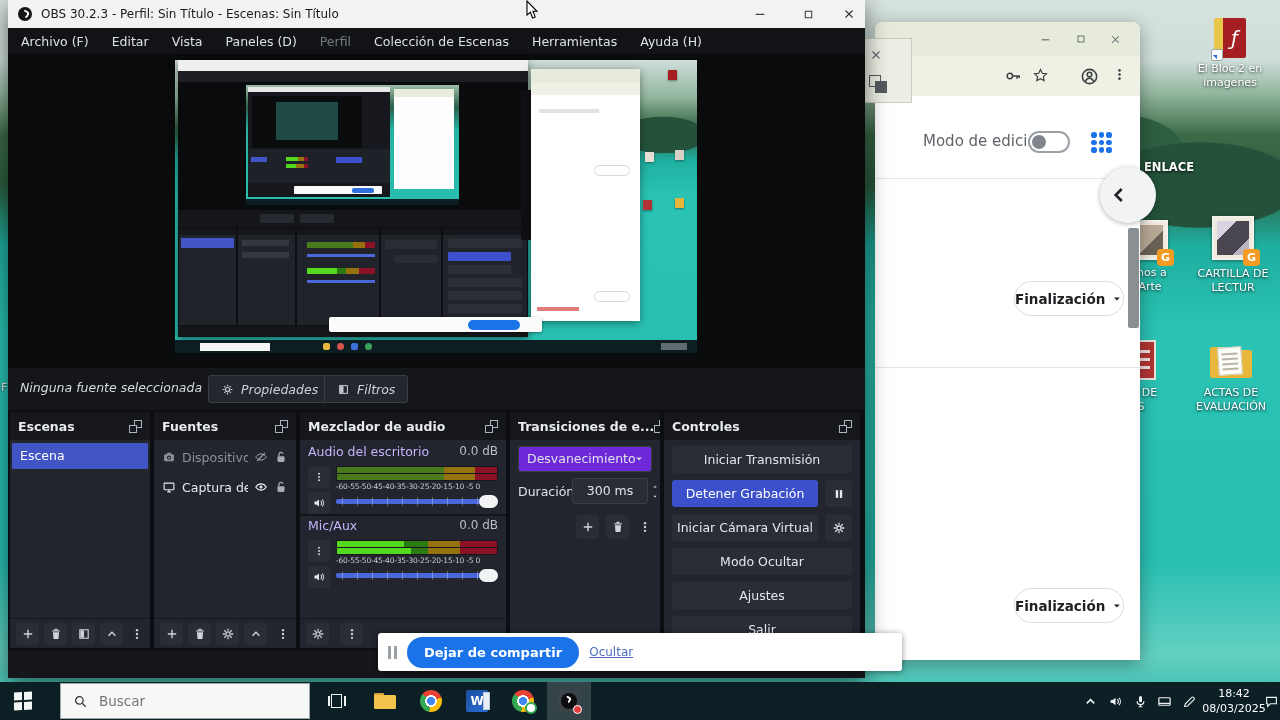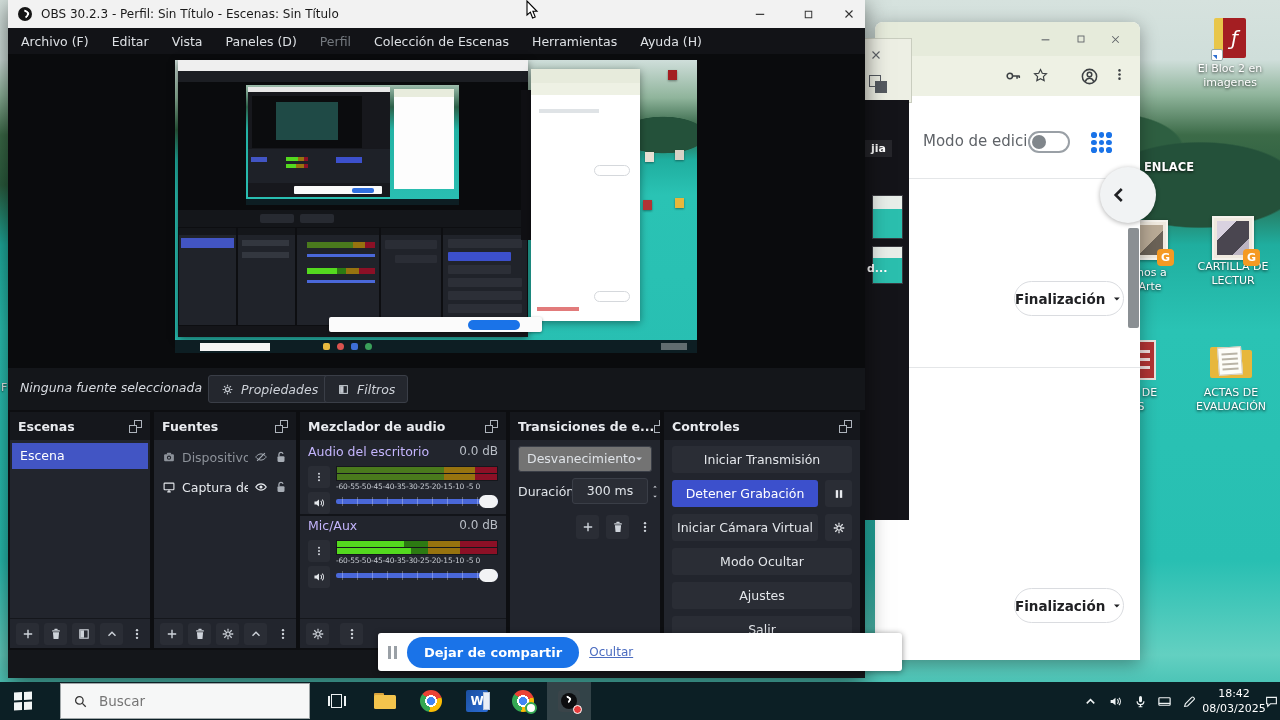--- a/index.html
+++ b/index.html
@@ -118,21 +118,21 @@
   .meter-mic1{background:linear-gradient(90deg,#54d91f 0 42%,#2c7a12 42% 57%,#97730f 57% 77%,#8c1026 77% 100%);}
   .meter-mic2{background:linear-gradient(90deg,#54d91f 0 46%,#2c7a12 46% 57%,#97730f 57% 77%,#8c1026 77% 100%);}
   .mx-scale{left:36px;top:40px;right:6px;height:9px;font-size:7.5px;letter-spacing:-0.2px;color:#c6cad1;white-space:nowrap;overflow:hidden;}
   .mx-speaker{left:8px;top:50px;width:22px;height:22px;background:#2a2d35;border-radius:3px;display:flex;align-items:center;justify-content:center;color:#e3e6ea;}
   .mx-speaker svg{width:14px;height:14px;}
   .mx-slider{left:36px;top:52px;right:8px;height:14px;}
   .mx-slider .track{position:absolute;left:0;right:0;top:5px;height:5px;border-radius:2px;background:#4a68d9;}
   .mx-slider .ticks{position:absolute;left:6px;right:20px;top:3px;height:9px;background:repeating-linear-gradient(90deg,rgba(255,255,255,.28) 0 1px,rgba(0,0,0,0) 1px 15px);}
   .mx-slider .knob{position:absolute;right:0;top:1px;width:19px;height:13px;border-radius:7px;background:#f2f3f5;}
   
-  .dropdown{left:8px;top:34px;right:8px;height:26px;background:#737373;border:1px solid #3a3e47;border-radius:3px;color:#dfe3e8;font-size:12.5px;line-height:24px;padding:0 8px;}
+  .dropdown{left:8px;top:34px;right:8px;height:26px;background:#6d28d9;border:1px solid #3a3e47;border-radius:3px;color:#dfe3e8;font-size:12.5px;line-height:24px;padding:0 8px;}
   .dropdown svg{position:absolute;right:6px;top:6px;width:12px;height:12px;color:#cfd3da;}
   .dur-label{left:8px;top:72px;font-size:12.5px;color:#dfe3e8;}
   .spin{left:62px;top:66px;width:76px;height:26px;background:#2a2d35;border:1px solid #3a3e47;border-radius:3px;color:#dfe3e8;font-size:12.5px;text-align:center;line-height:24px;}
   .spin-btns{left:140px;top:66px;width:14px;height:26px;display:flex;flex-direction:column;justify-content:center;gap:3px;color:#cfd3da;}
   .spin-btns svg{width:10px;height:7px;}
   .tr-actions{left:0;right:8px;top:102px;height:26px;display:flex;justify-content:flex-end;align-items:center;gap:7px;}
   .tr-actions .tbtn{width:26px;height:24px;}
   .tr-actions .slim{margin-left:2px;background:none;width:14px;}
   
   .cbtn{left:8px;right:8px;height:27px;background:#2a2d35;border-radius:3px;color:#e3e6ea;font-size:12.5px;display:flex;align-items:center;justify-content:center;white-space:nowrap;}
@@ -462,26 +462,20 @@
   <div class="abs tr-popup">
     <span class="abs tr-x"><svg width="14" height="14">
           <use href="#sym-x"></use>
         </svg></span>
     <span class="abs tr-icon">
         <i class="b1"></i>
         <i class="b2"></i>
       </span>
   </div>
 
-  <div class="abs darkstrip">
-    <span class="abs ds-chip">jia</span>
-    <span class="abs ds-thumb ds-t1"></span>
-    <span class="abs ds-thumb ds-t2"></span>
-    <span class="abs ds-chip2">d...</span>
-  </div>
 
   <div class="abs chev-tab">
     <svg>
         <use href="#sym-chevleft"></use>
       </svg>
   </div>
   <div class="abs r-scrollbar"></div>
 
   <div class="abs flash-wrap">
     <div class="flash-icon">
@@ -503,21 +497,21 @@
       <div>mos a</div>
       <div>Arte</div>
     </div>
   </div>
 
   <div class="abs" style="left:1212px;top:216px;z-index:1">
     <div class="genially" style="width:42px;height:44px">
         <i class="inner" style="background:linear-gradient(135deg,#d9d2e0 0 30%,#4a4650 30% 75%,#bcb4c2 75% 100%)"></i>
       <span class="gbadge">G</span>
     </div>
-    <div class="dicon-label" style="width:86px;margin-left:-22px;">
+    <div class="dicon-label" style="width:86px;margin-left:-22px;margin-top:7px">
       <div>CARTILLA DE</div>
       <div>LECTUR</div>
     </div>
   </div>
 
   <div class="abs" style="left:1126px;top:340px;z-index:1">
     <div class="redicon">
         <i style="top:8px"></i>
         <i style="top:16px"></i>
         <i style="top:24px"></i>

